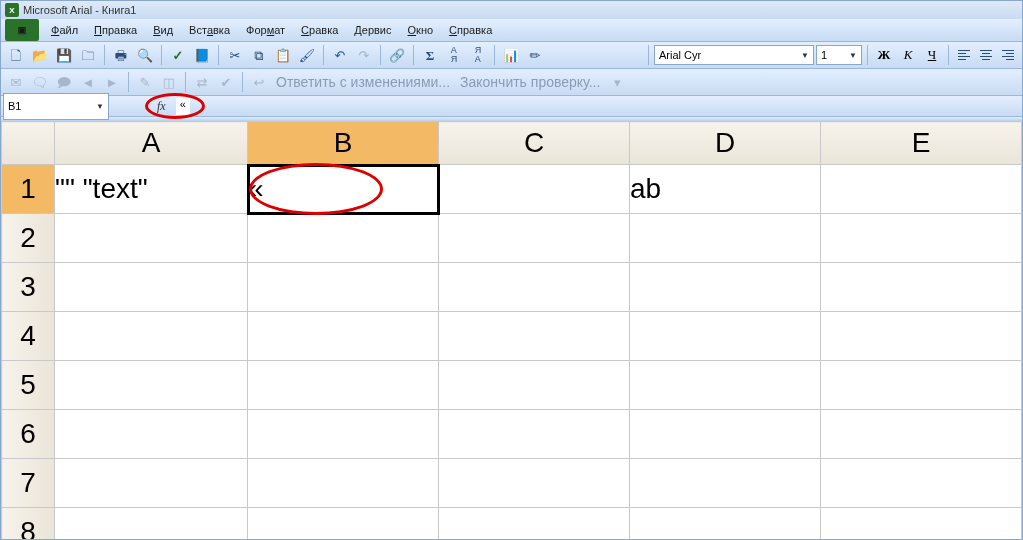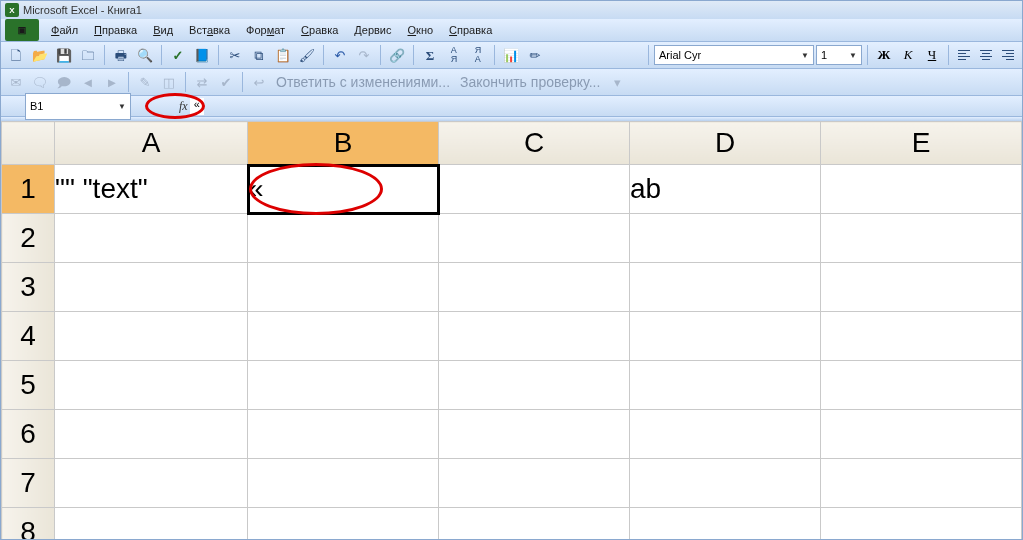--- a/index.html
+++ b/index.html
@@ -19,22 +19,22 @@
   .font-size-select{height:18px;background:#fff;border:1px solid #8aa8cf;display:flex;align-items:center;padding:0 4px;font-size:11px;min-width:36px;justify-content:space-between}
   .drop-arrow{font-size:8px;color:#333;margin-left:3px}
   .bold-btn,.italic-btn,.und-btn{width:20px;height:20px;display:flex;align-items:center;justify-content:center;border:1px solid transparent;font-family:"Times New Roman",serif;font-size:13px;cursor:default}
   .bold-btn{font-weight:bold}
   .italic-btn{font-style:italic}
   .und-btn{text-decoration:underline}
   
   .disabled-text{color:#8a9bb3;font-size:14px;padding:0 4px}
   
   .formula-row{height:20px;background:linear-gradient(#e3efff,#c7dbf3);display:flex;align-items:center;border-bottom:1px solid #9ab7dd}
-  .namebox{width:96px;height:17px;background:#fff;border:1px solid #8aa8cf;margin-left:24px;display:flex;align-items:center;padding:4px 4px;font-size:11px;justify-content:space-between}
-  .fx-label{margin-left:48px;font-style:italic;font-family:"Times New Roman",serif;font-size:12px;color:#333;padding-right:2px}
+  .namebox{width:96px;height:17px;background:#fff;border:1px solid #8aa8cf;margin-left:2px;display:flex;align-items:center;padding:4px 4px;font-size:11px;justify-content:space-between}
+  .fx-label{margin-left:48px;font-style:italic;font-family:"Times New Roman",serif;font-size:12px;color:#333;padding-right:10px}
   .formula-input{height:17px;background:#fff;border:none;flex:0 0 auto;padding:0 4px;font-size:11px;color:#000}
   
   .annot-ellipse{position:absolute;border:3px solid #d00;border-radius:50%;pointer-events:none;z-index:50}
   
   .grid-area{position:relative;background:#fff}
   table.grid{border-collapse:collapse;table-layout:fixed}
   table.grid th,table.grid td{border:1px solid #c9c9c9;padding:0;margin:0;font-weight:normal}
   
   .col-hdr{height:42px;background:linear-gradient(#f6f3ec,#eae5d8);font-family:Arial,sans-serif;font-size:28px;color:#000;text-align:center;position:relative}
   .col-hdr.sel{background:#f4b964}
@@ -61,21 +61,21 @@
   .tbtn.dis{color:#a7b6cb}
   
   .app{position:relative;width:1023px;height:540px;overflow:hidden;border:1px solid #8aa8cf;box-sizing:border-box}
 </style>
 </head>
 <body>
 <div class="app">
 
 <div class="titlebar">
   <span class="xls-icon">X</span>
-  <span>Microsoft Excel - Книга1</span>
+  <span>Microsoft Arial - Книга1</span>
 </div>
 
 <div class="menubar">
   <span class="app-icon2">▣</span>
   <span><u>Ф</u><i style="font-style:normal">айл</i></span>
   <span><u>П</u><i style="font-style:normal">правка</i></span>
   <span><u>В</u><i style="font-style:normal">ид</i></span>
   <span>Вст<u>а</u>вка</span>
   <span>Фор<u>м</u>ат</span>
   <span><u>С</u><i style="font-style:normal">равка</i></span>

